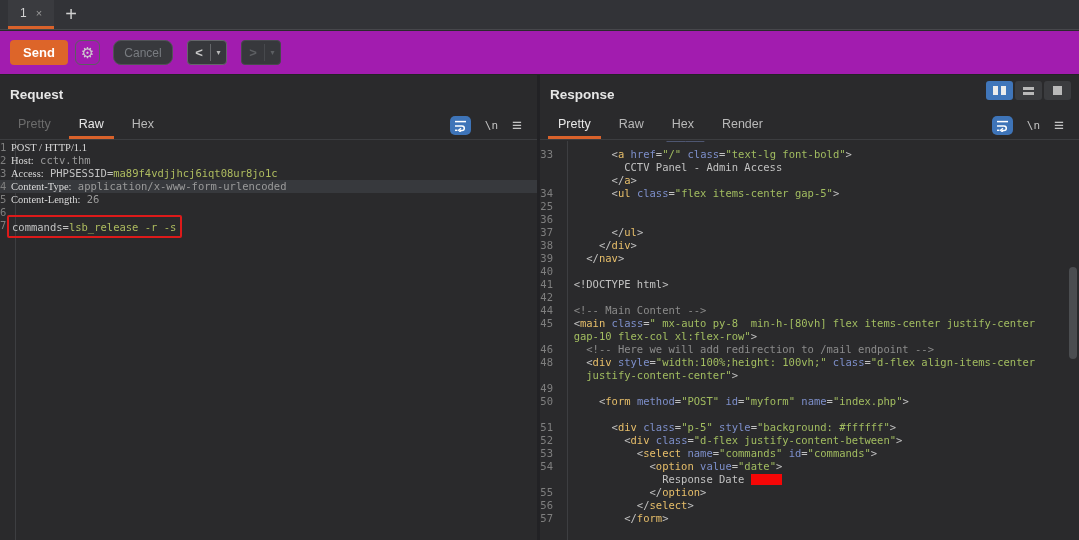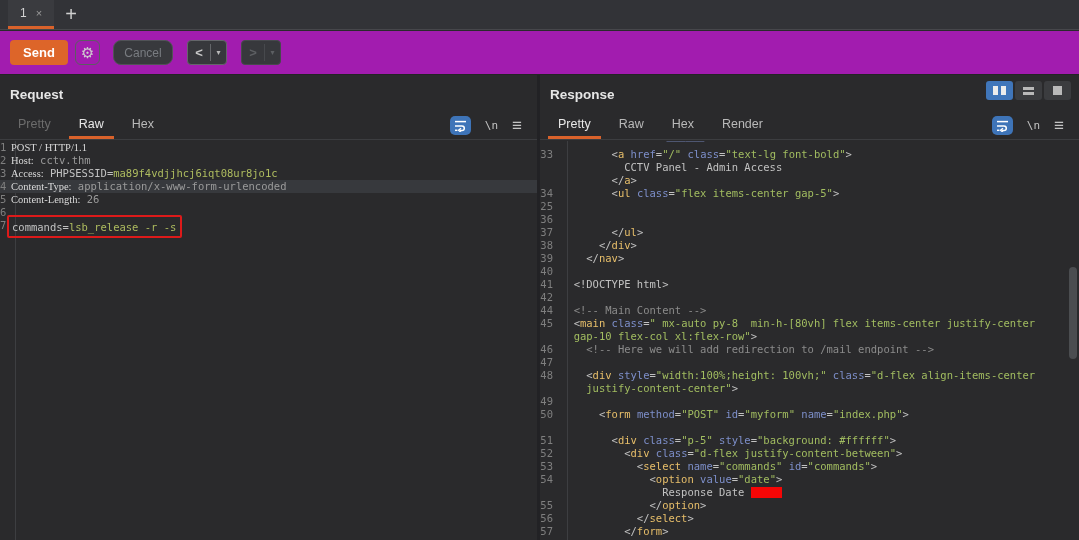--- a/index.html
+++ b/index.html
@@ -191,21 +191,20 @@
       <div class="row"><span class="num">37</span><span class="code"><span class="c-plain">        &lt;/</span><span class="c-tag">ul</span><span class="c-plain">&gt;</span></span></div>
       <div class="row"><span class="num">38</span><span class="code"><span class="c-plain">      &lt;/</span><span class="c-tag">div</span><span class="c-plain">&gt;</span></span></div>
       <div class="row"><span class="num">39</span><span class="code"><span class="c-plain">    &lt;/</span><span class="c-tag">nav</span><span class="c-plain">&gt;</span></span></div>
       <div class="row"><span class="num">40</span><span class="code"></span></div>
       <div class="row"><span class="num">41</span><span class="code"><span class="c-plain">  &lt;!DOCTYPE html&gt;</span></span></div>
       <div class="row"><span class="num">42</span><span class="code"></span></div>
       <div class="row"><span class="num">44</span><span class="code"><span class="c-comment">  &lt;!-- Main Content --&gt;</span></span></div>
       <div class="row"><span class="num">45</span><span class="code"><span class="c-plain">  &lt;</span><span class="c-tag">main</span><span class="c-plain"> </span><span class="c-attr">class</span><span class="c-plain">=</span><span class="c-val">" mx-auto py-8  min-h-[80vh] flex items-center justify-center</span></span></div>
       <div class="row"><span class="num"></span><span class="code"><span class="c-val">  gap-10 flex-col xl:flex-row"</span><span class="c-plain">&gt;</span></span></div>
       <div class="row"><span class="num">46</span><span class="code"><span class="c-comment">    &lt;!-- Here we will add redirection to /mail endpoint --&gt;</span></span></div>
-      <div class="row"><span class="num">47</span><span class="code"></span></div>
       <div class="row"><span class="num">48</span><span class="code"><span class="c-plain">    &lt;</span><span class="c-tag">div</span><span class="c-plain"> </span><span class="c-attr">style</span><span class="c-plain">=</span><span class="c-val">"width:100%;height: 100vh;"</span><span class="c-plain"> </span><span class="c-attr">class</span><span class="c-plain">=</span><span class="c-val">"d-flex align-items-center</span></span></div>
       <div class="row"><span class="num"></span><span class="code"><span class="c-val">    justify-content-center"</span><span class="c-plain">&gt;</span></span></div>
       <div class="row"><span class="num">49</span><span class="code"></span></div>
       <div class="row"><span class="num">50</span><span class="code"><span class="c-plain">      &lt;</span><span class="c-tag">form</span><span class="c-plain"> </span><span class="c-attr">method</span><span class="c-plain">=</span><span class="c-val">"POST"</span><span class="c-plain"> </span><span class="c-attr">id</span><span class="c-plain">=</span><span class="c-val">"myform"</span><span class="c-plain"> </span><span class="c-attr">name</span><span class="c-plain">=</span><span class="c-val">"index.php"</span><span class="c-plain">&gt;</span></span></div>
       <div class="row"><span class="num"></span><span class="code"></span></div>
       <div class="row"><span class="num">51</span><span class="code"><span class="c-plain">        &lt;</span><span class="c-tag">div</span><span class="c-plain"> </span><span class="c-attr">class</span><span class="c-plain">=</span><span class="c-val">"p-5"</span><span class="c-plain"> </span><span class="c-attr">style</span><span class="c-plain">=</span><span class="c-val">"background: #ffffff"</span><span class="c-plain">&gt;</span></span></div>
       <div class="row"><span class="num">52</span><span class="code"><span class="c-plain">          &lt;</span><span class="c-tag">div</span><span class="c-plain"> </span><span class="c-attr">class</span><span class="c-plain">=</span><span class="c-val">"d-flex justify-content-between"</span><span class="c-plain">&gt;</span></span></div>
       <div class="row"><span class="num">53</span><span class="code"><span class="c-plain">            &lt;</span><span class="c-tag">select</span><span class="c-plain"> </span><span class="c-attr">name</span><span class="c-plain">=</span><span class="c-val">"commands"</span><span class="c-plain"> </span><span class="c-attr">id</span><span class="c-plain">=</span><span class="c-val">"commands"</span><span class="c-plain">&gt;</span></span></div>
       <div class="row"><span class="num">54</span><span class="code"><span class="c-plain">              &lt;</span><span class="c-tag">option</span><span class="c-plain"> </span><span class="c-attr">value</span><span class="c-plain">=</span><span class="c-val">"date"</span><span class="c-plain">&gt;</span></span></div>
       <div class="row"><span class="num"></span><span class="code"><span class="c-plain">                Response Date </span><span class="redact"></span></span></div>

